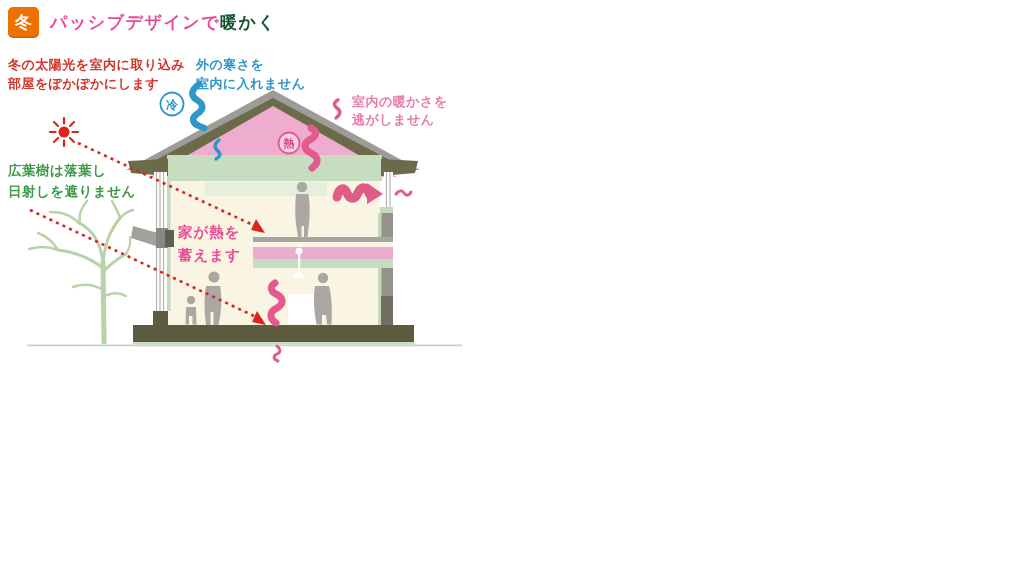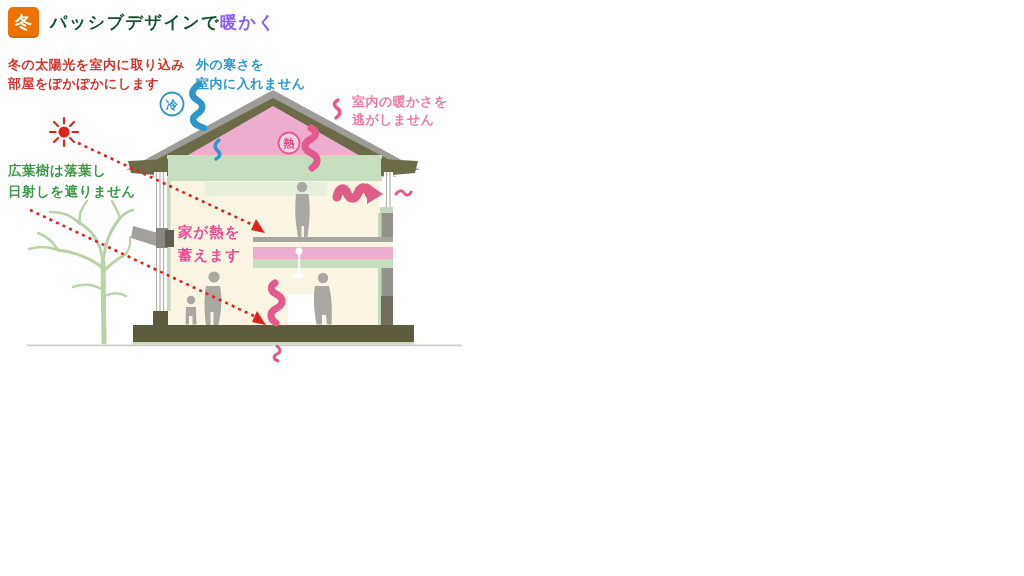--- a/index.html
+++ b/index.html
@@ -10,22 +10,22 @@
   }
   .stage{position:absolute;left:0;top:0;width:1024px;height:576px;}
   
   .header{position:absolute;left:8px;top:7px;display:flex;align-items:center;}
   .season-badge{
     width:31px;height:31px;background:#ed7100;border-radius:5px;
     color:#ffffff;font-size:17px;font-weight:bold;line-height:31px;text-align:center;
     box-shadow:inset 0 -2px 0 rgba(0,0,0,.08);
   }
   .title{margin-left:11px;font-size:17px;font-weight:bold;letter-spacing:1.5px;}
-  .title .t-main{color:#14532d;}
-  .title .t-accent{color:#8b5cf6;}
+  .title .t-main{color:#ec4899;}
+  .title .t-accent{color:#14532d;}
   
   svg text{font-family:"Liberation Sans","DejaVu Sans",sans-serif;font-weight:bold;}
   .ann{font-size:13px;letter-spacing:0.5px;}
   .t-red{fill:#d0342c;}
   .t-blue{fill:#2e96c8;}
   .t-pink{fill:#e87ba8;}
   .t-green{fill:#3f984a;font-size:13.5px;}
   .t-magenta{fill:#ea4d96;font-size:14.5px;letter-spacing:1px;}
   .badge-cold-text{fill:#2e96c8;font-size:12px;}
   .badge-heat-text{fill:#d94a88;font-size:11px;}

